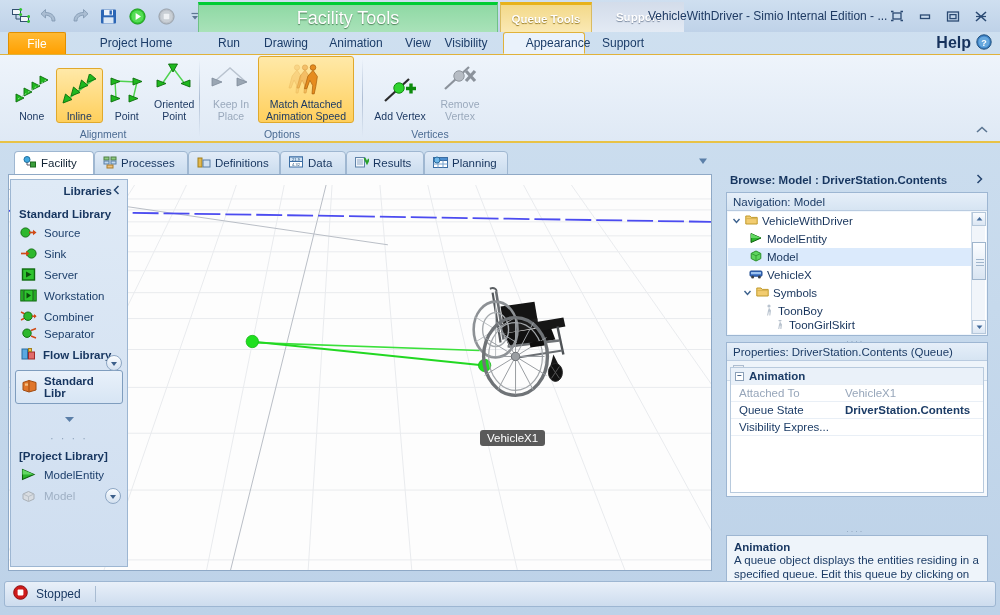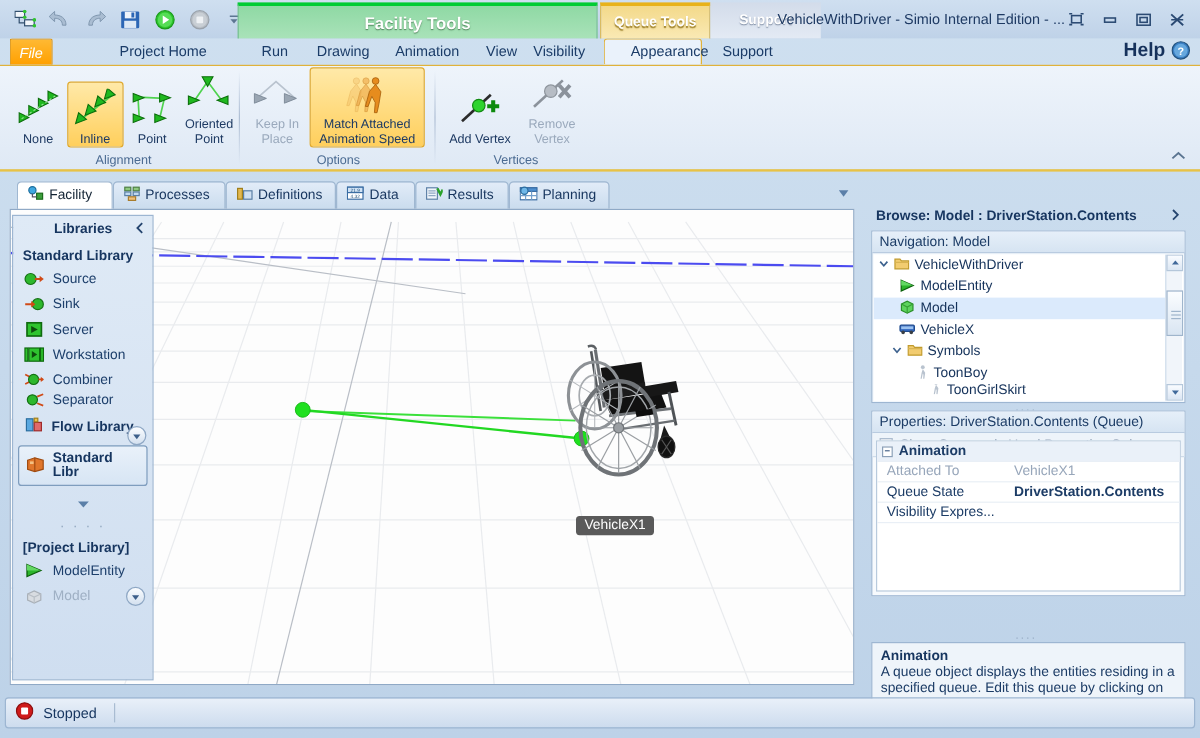--- a/index.html
+++ b/index.html
@@ -20,21 +20,21 @@
          padding:0 4px; }
   .qat-btn { width:26px; height:24px; display:flex; align-items:center; justify-content:center;
              border-radius:3px; }
   .qat-btn svg { display:block; }
 
   
   .ctx-green { position:absolute; left:198px; top:2px; width:300px; height:30px;
                background: linear-gradient(#8fd9a4,#a9e2b9);
                border-top:3px solid #00cc33; border-left:1px solid #6fc187; border-right:1px solid #6fc187;
                display:flex; align-items:center; justify-content:center; }
-  .ctx-green span { font-weight:bold; font-size:14px; color:#ffffff;
+  .ctx-green span { font-weight:normal; font-size:18px; color:#ffffff;
                     text-shadow: 0 1px 1px rgba(60,110,70,.85); }
   .ctx-yellow { position:absolute; left:500px; top:2px; width:92px; height:30px;
                 background: linear-gradient(#f3d98a,#fae9b4);
                 border-top:3px solid #e8b21a; border-left:1px solid #d9bb62; border-right:1px solid #d9bb62;
                 display:flex; align-items:center; justify-content:center; }
   .ctx-yellow span { font-weight:bold; font-size:11.5px; color:#ffffff;
                      text-shadow: 0 1px 1px rgba(140,110,20,.9); }
   .ctx-grey { position:absolute; left:592px; top:2px; width:92px; height:30px;
               background: linear-gradient(#d3dcea,#e3eaf4);
               display:flex; align-items:center; justify-content:center; }
@@ -90,22 +90,22 @@
 
   .canvaswrap { position:absolute; left:8px; top:31px; width:704px; height:397px;
                 border:1px solid #8fa9c6; background:#fdfdfd; overflow:hidden; }
   .canvas { position:absolute; inset:0; }
   .vlabel { position:absolute; background:#5a5a5a; color:#ffffff; font-size:11.5px;
             padding:2px 7px; border-radius:3px; white-space:nowrap; }
 
   
   .libpanel { position:absolute; left:10px; top:36px; width:118px; height:388px;
               background: linear-gradient(#dfeaf6,#cfdef0); border:1px solid #9db6d2; }
-  .libhdr { height:22px; display:flex; align-items:center; justify-content:space-between;
-            padding:0 6px; font-weight:bold; font-size:11.5px; color:#16355f;margin-left:28px; }
+  .libhdr { height:22px; display:flex; align-items:center; justify-content:flex-end;
+            padding:0 6px; font-weight:bold; font-size:11.5px; color:#16355f; }
   .libsec { padding:6px 6px 2px 8px; font-weight:bold; font-size:11.5px; color:#16355f; }
   .libitem { display:flex; align-items:center; gap:7px; padding:3px 6px 3px 9px; font-size:11.5px; color:#1d3f6b; }
   .libitem.dim { color:#9fb0c4; }
   .libitem .ico { width:17px; height:15px; display:flex; align-items:center; justify-content:center; }
   .libgroupbtn { margin:3px 4px; padding:4px 6px; display:flex; align-items:center; gap:7px;
                  font-weight:bold; font-size:11.5px; color:#16355f; }
   .libgroupbtn.sel { background: linear-gradient(#e9f1fa,#d7e5f4); border:1px solid #7f9dbe; border-radius:3px; }
   .circbtn { width:16px; height:16px; border-radius:50%;
              background: linear-gradient(#fbfdff,#d3e0ef); border:1px solid #8ea7c4;
              display:flex; align-items:center; justify-content:center; }
@@ -254,21 +254,21 @@
       <div class="wc">
         <svg width="16" height="13" viewBox="0 0 16 13">
           <path d="M3 2 L13 11 M13 2 L3 11" stroke="#2b4a73" stroke-width="1.6"></path>
           <path d="M3 6.5 H13" stroke="#2b4a73" stroke-width="1.2"></path>
         </svg>
       </div>
     </div>
   </div>
 
   <div class="tabrow">
-    <div class="rtab file" style="left:8px; width:36px;font-style:italic;">File</div>
+    <div class="rtab file" style="left:8px; width:58px;">File</div>
     <div class="rtab" style="left:76px; width:120px;">Project Home</div>
     <div class="rtab" style="left:204px; width:50px;">Run</div>
     <div class="rtab" style="left:254px; width:64px;">Drawing</div>
     <div class="rtab" style="left:318px; width:76px;">Animation</div>
     <div class="rtab" style="left:394px; width:48px;">View</div>
     <div class="rtab" style="left:432px; width:68px;">Visibility</div>
     <div class="rtab active" style="left:503px; width:82px;">Appearance</div>
     <div class="rtab" style="left:592px; width:62px;">Support</div>
 
     <div class="helpbox">

